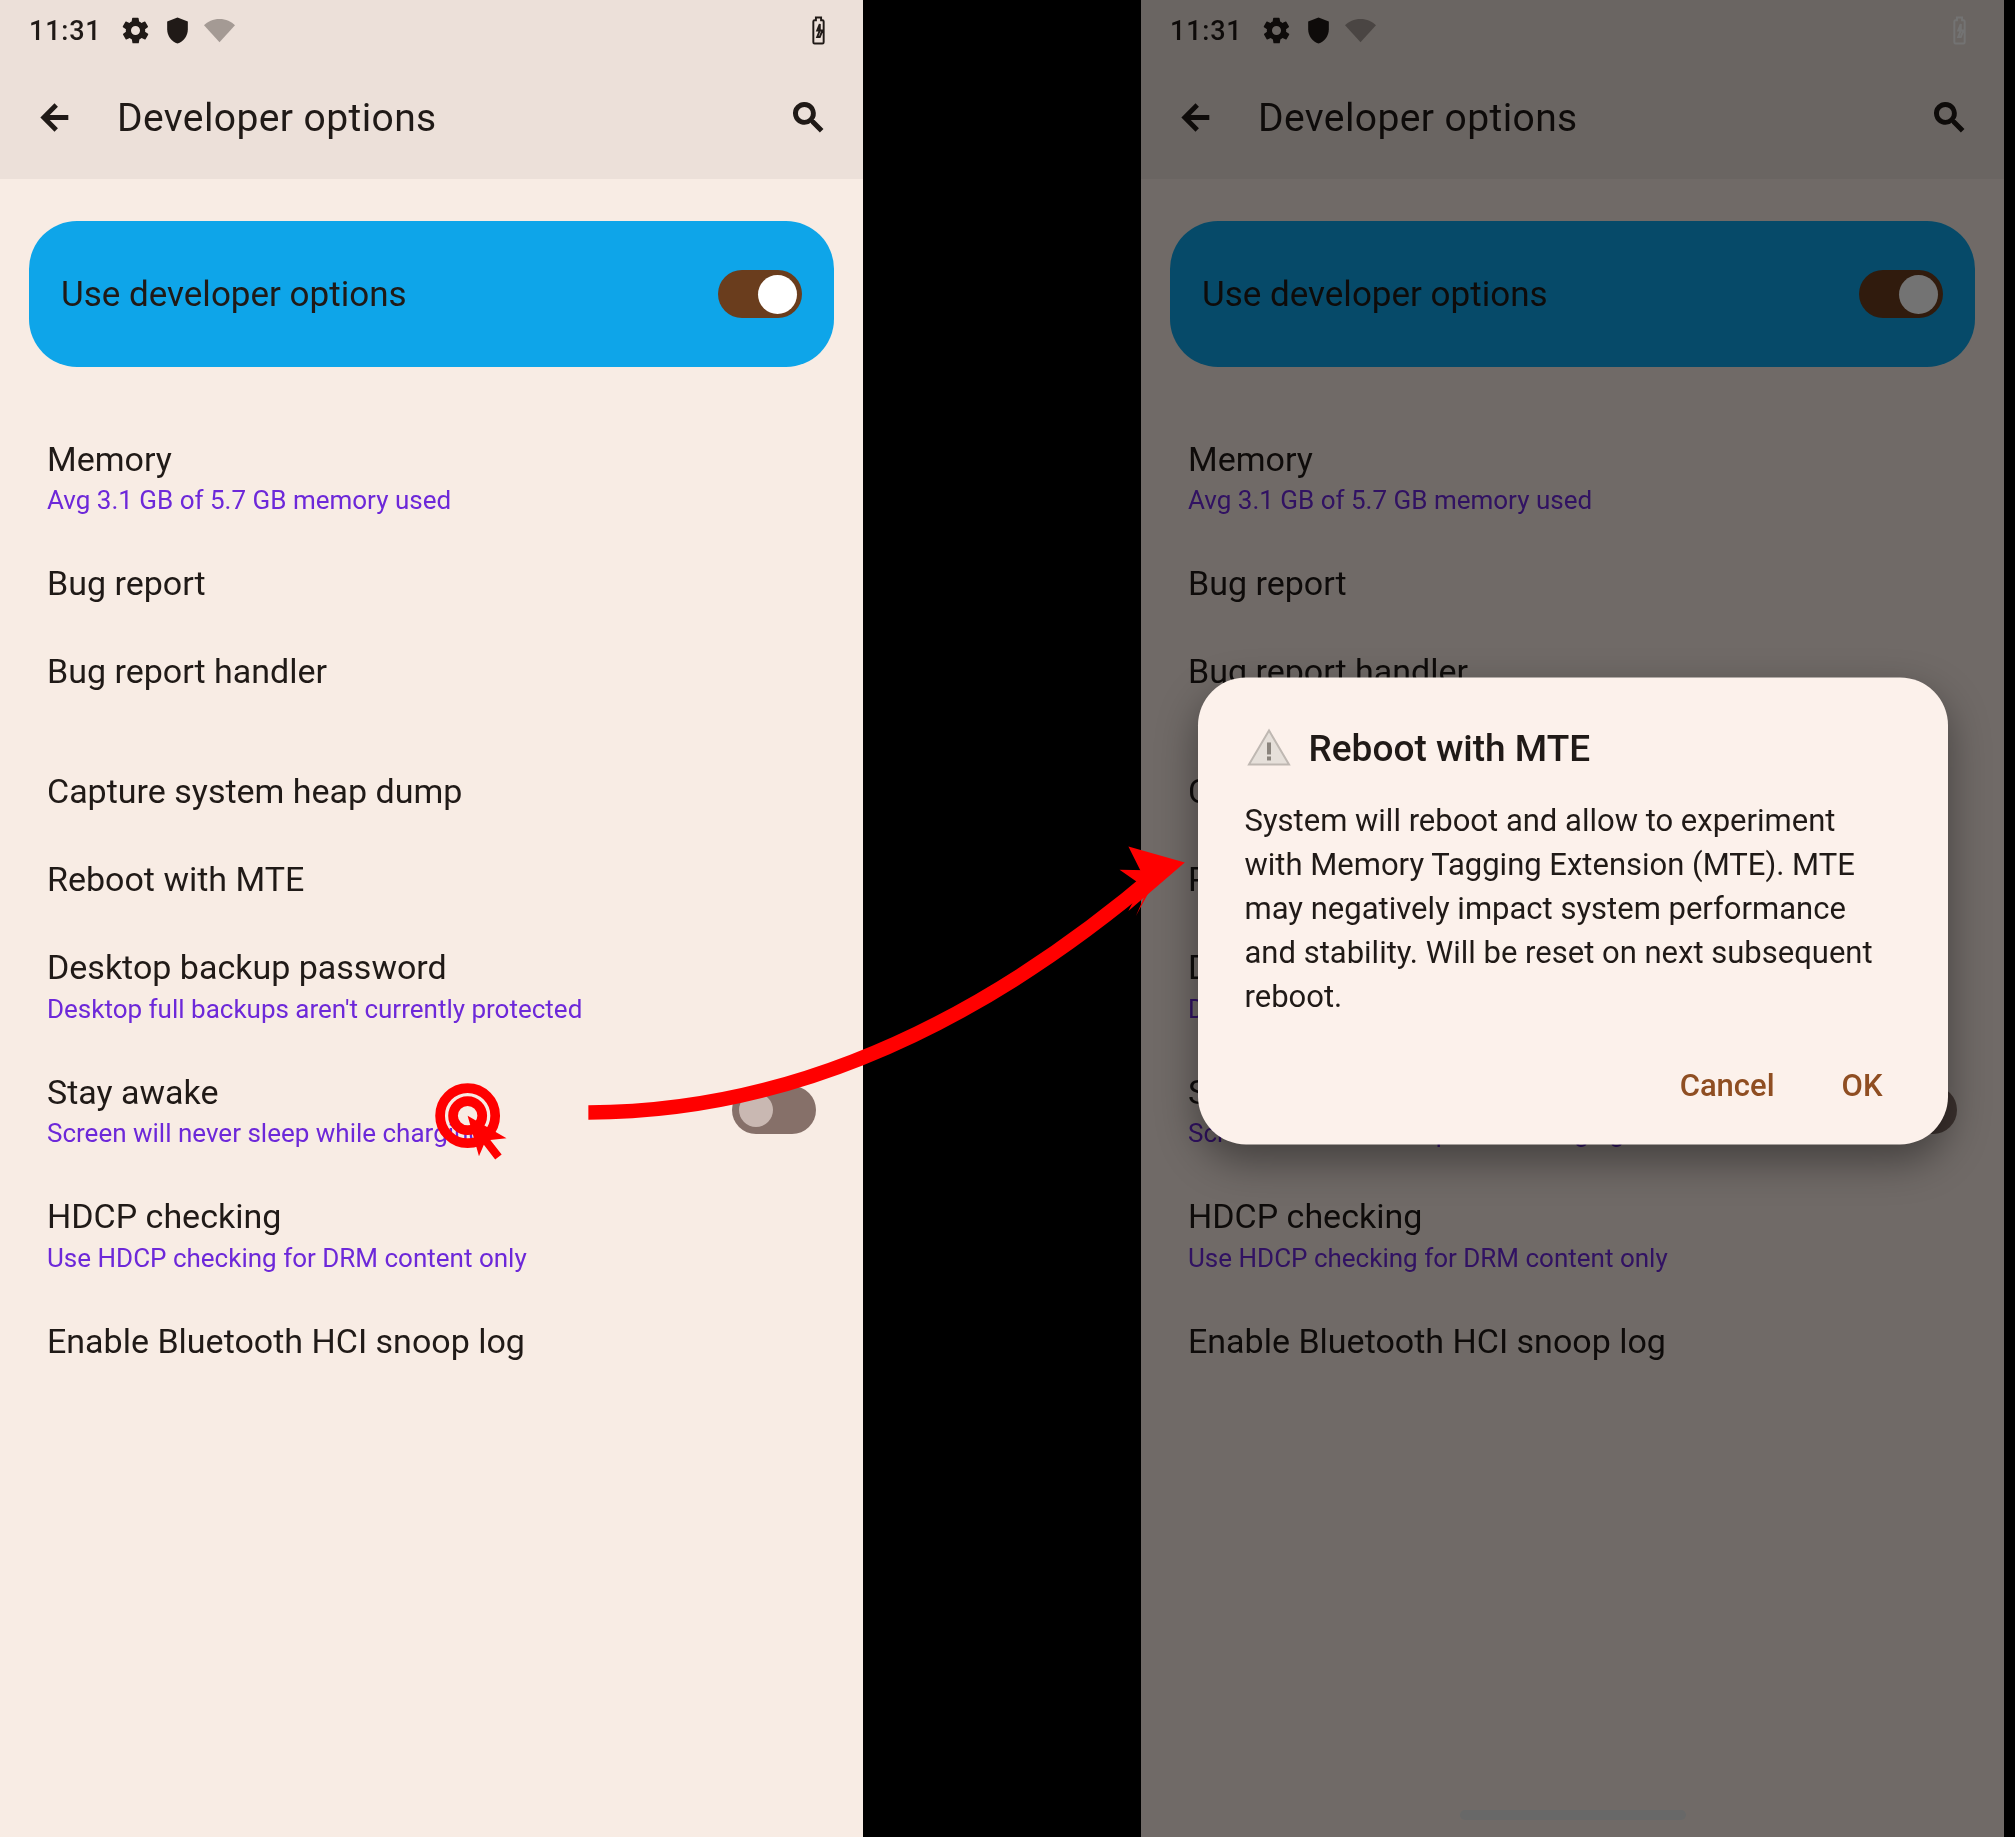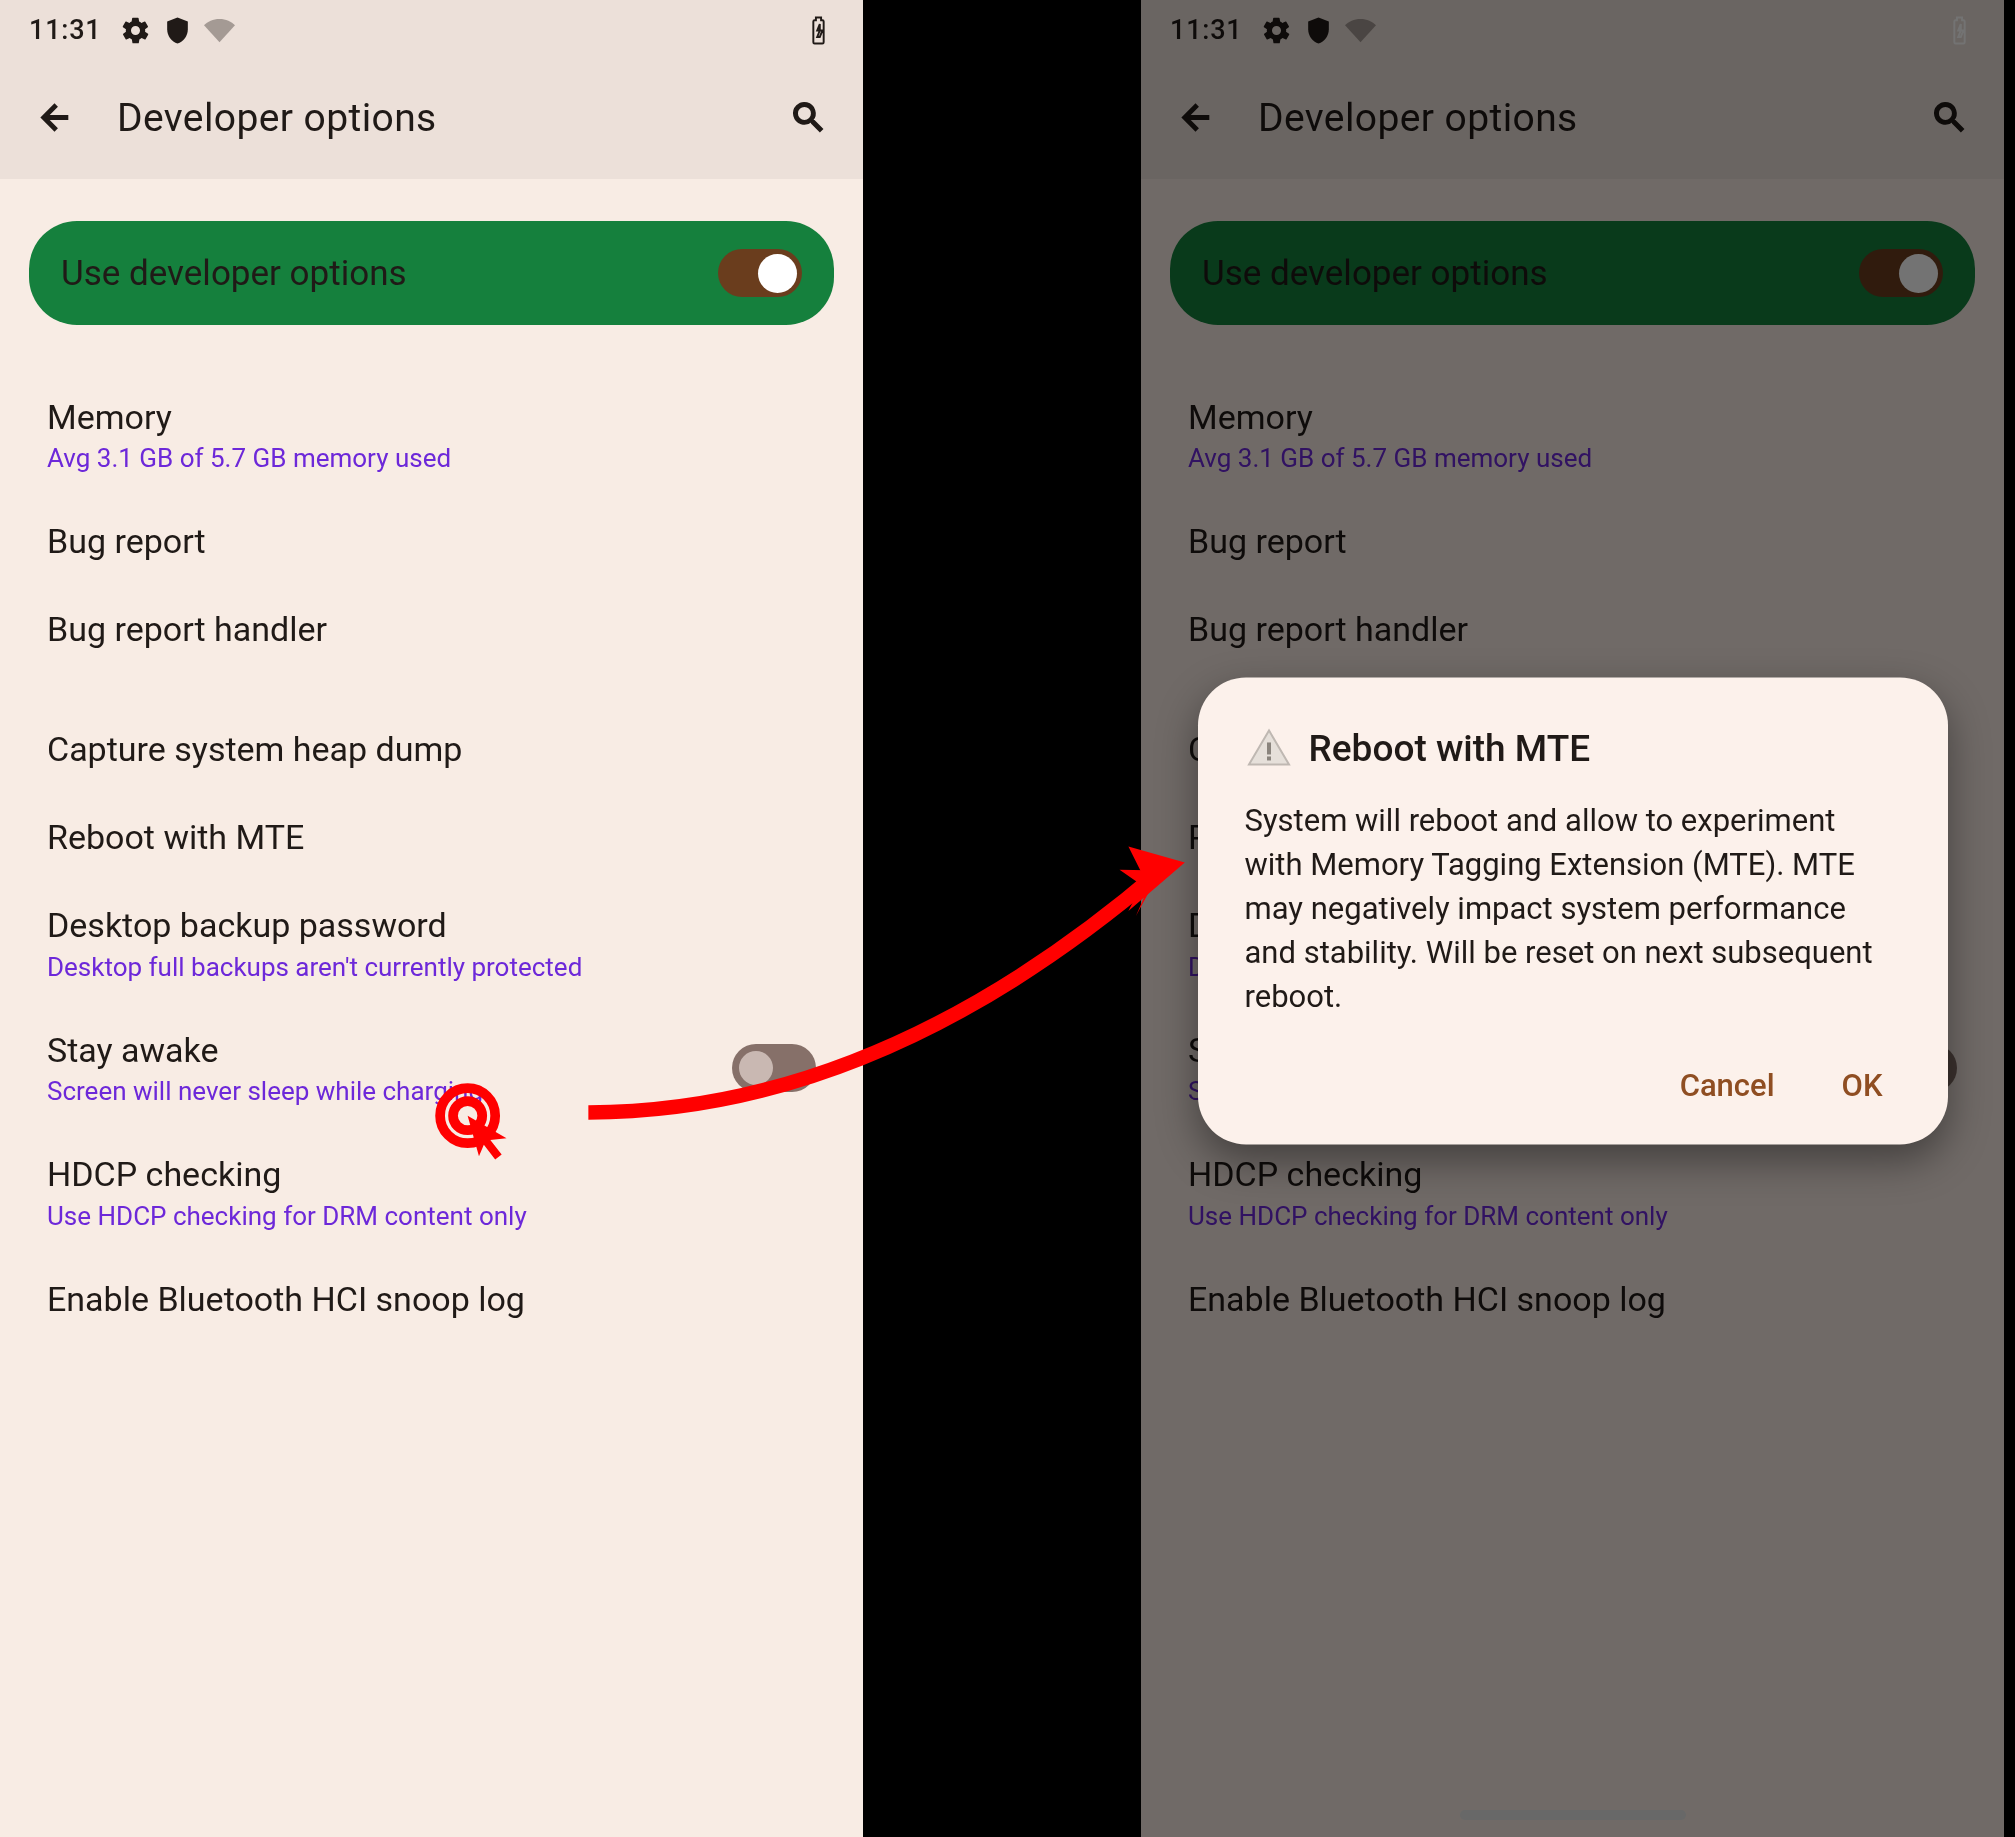--- a/index.html
+++ b/index.html
@@ -25,21 +25,20 @@
     background: #f8ece4;
     color: #201a17;
     overflow: hidden;
   }
   .phone-left { left: 0; }
   .phone-right { left: 1141px; }
 
   
   .status-bar {
     display: flex;
-    align-items: center;
     padding: 14.5px 29px 9.7px 29px;
     height: 56px;
     font-size: 27px;
     background: #ece0d9;
   }
   .status-time { font-weight: 500; letter-spacing: 0.8px; }
   .status-icons-left { display:flex; align-items:center; gap:11.3px; margin-left:18px;}
   .status-spacer { flex:1; }
   .status-icons-right { display:flex; align-items:center; gap:11.3px;}
   .ic { width: 31px; height: 31px; display:inline-flex; align-items:center; justify-content:center; }
@@ -59,23 +58,23 @@
     letter-spacing: 0.4px;
     font-weight: 400;
   }
   .app-bar .spacer { flex:1; }
   .icon-btn { width:45px; height:45px; display:flex; align-items:center; justify-content:center; cursor:pointer;}
   .icon-btn svg { width:39px; height:39px; fill:#201a17; stroke:#201a17; }
 
   
   .content { padding: 24px 29px 0 29px; }
   .master-toggle {
-    background: #15803d;
+    background: #0ea5e9;
     border-radius: 48px;
-    height: 104px;
+    height: 146px;
     display:flex;
     align-items:center;
     padding: 0 32px;
     margin: 18px 0 48px 0;
   }
   .master-toggle .label { font-size: 35px; flex:1; }
   .switch {
     width: 84px; height: 48px; border-radius: 24px; position:relative;
   }
   .switch.on { background:#6a3d1d; }

